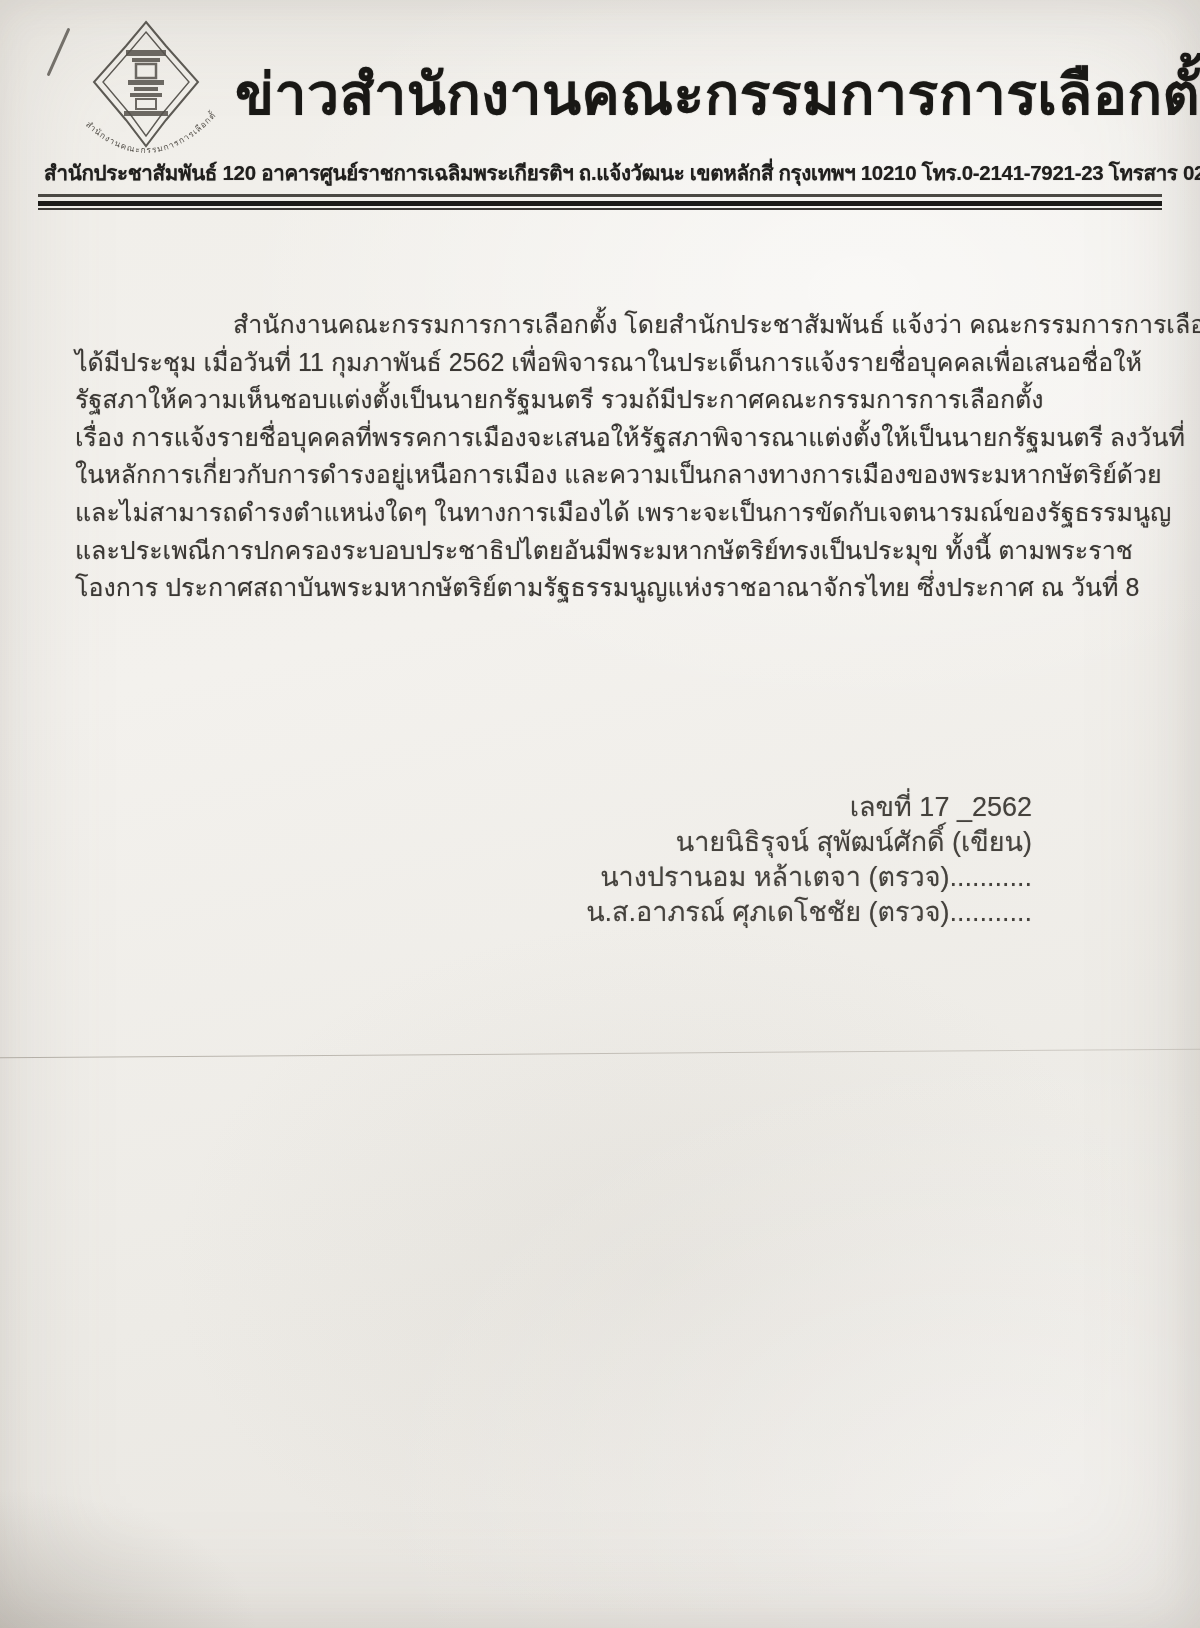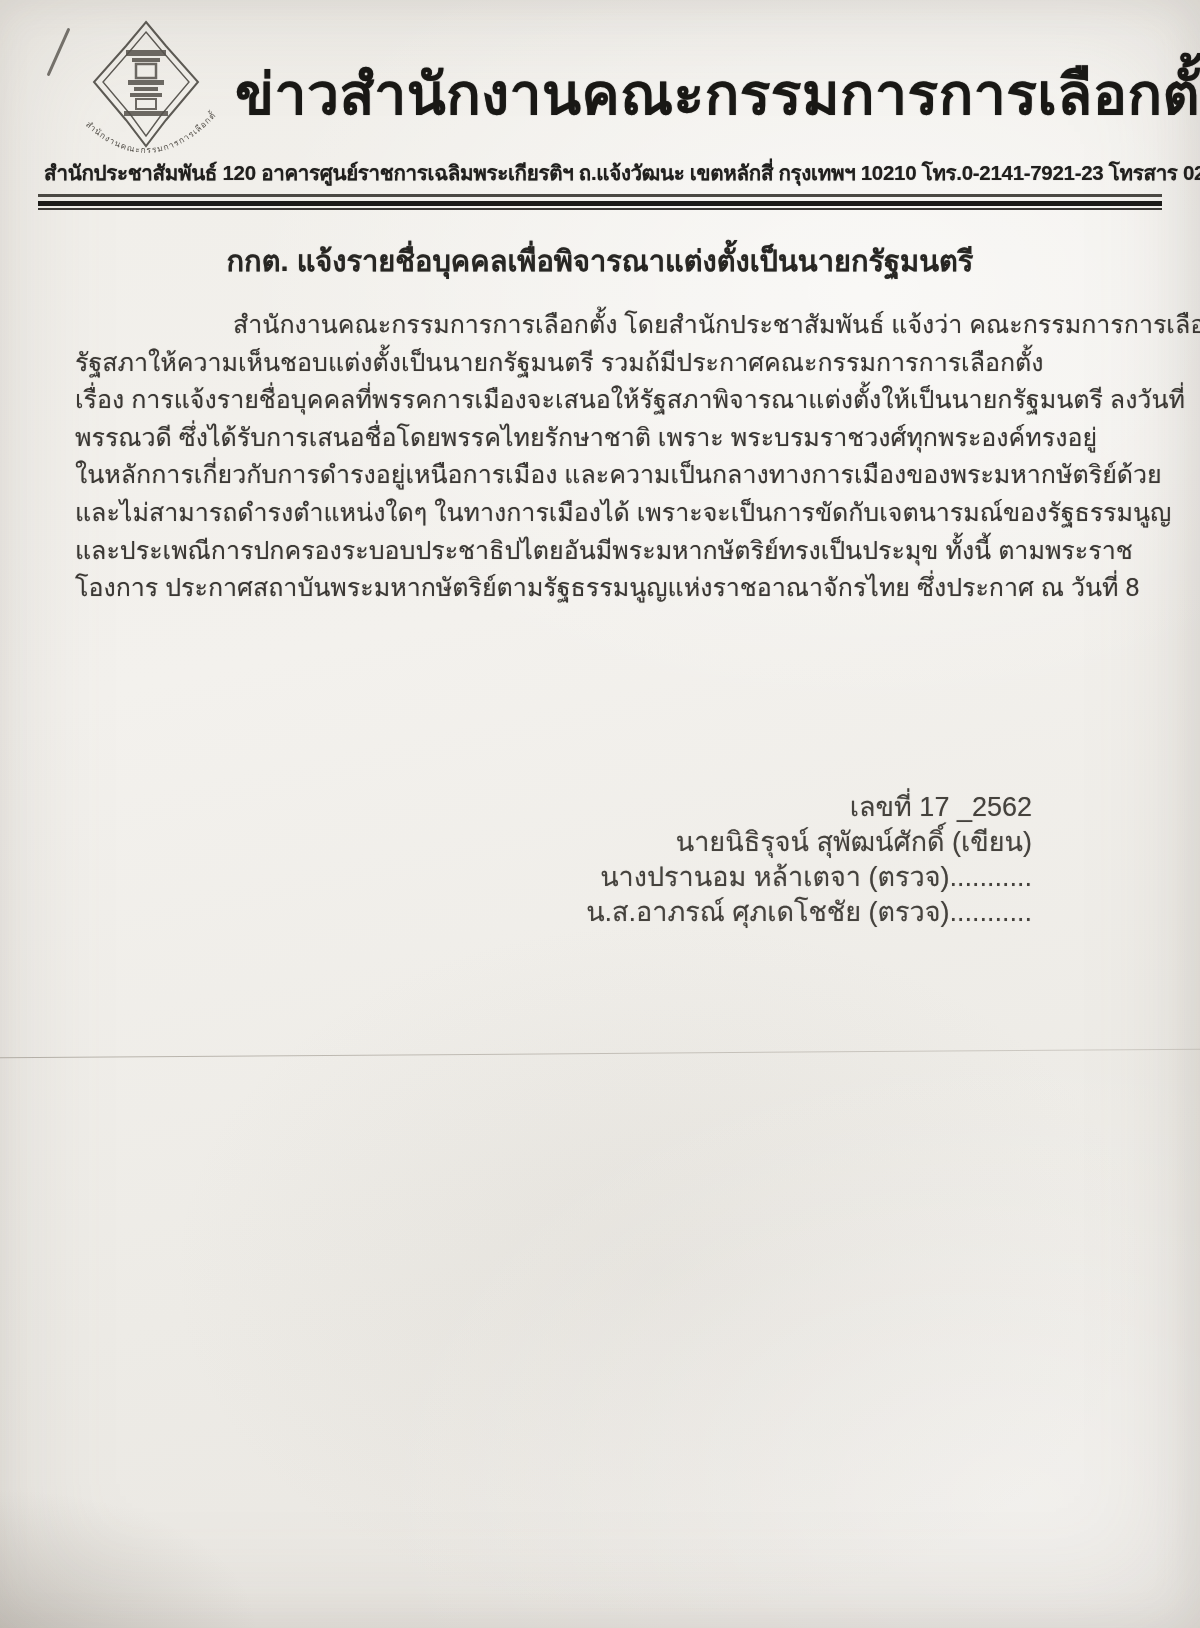--- a/index.html
+++ b/index.html
@@ -109,27 +109,26 @@
   <div class="org-title">ข่าวสำนักงานคณะกรรมการการเลือกตั้ง</div>
 
   <div class="address-line">สำนักประชาสัมพันธ์  120 อาคารศูนย์ราชการเฉลิมพระเกียรติฯ ถ.แจ้งวัฒนะ เขตหลักสี่ กรุงเทพฯ 10210 โทร.0-2141-7921-23 โทรสาร 02-143-8504</div>
 
   <div class="rules">
     <div class="r1"></div>
     <div class="r2"></div>
     <div class="r3"></div>
   </div>
 
-  <div class="headline">กกต. แจ้งรายชื่อบุคคลเพื่อพิจารณาแต่งตั้งเป็นนายกรัฐมนตรี</div>
 
   <div class="body-text">
     <div class="bline indent">สำนักงานคณะกรรมการการเลือกตั้ง โดยสำนักประชาสัมพันธ์ แจ้งว่า คณะกรรมการการเลือกตั้ง</div>
+    <div class="bline">ได้มีประชุม   เมื่อวันที่ 11 กุมภาพันธ์ 2562 เพื่อพิจารณาในประเด็นการแจ้งรายชื่อบุคคลเพื่อเสนอชื่อให้</div>
     <div class="bline">รัฐสภาให้ความเห็นชอบแต่งตั้งเป็นนายกรัฐมนตรี รวมถ้มีประกาศคณะกรรมการการเลือกตั้ง</div>
     <div class="bline">เรื่อง การแจ้งรายชื่อบุคคลที่พรรคการเมืองจะเสนอให้รัฐสภาพิจารณาแต่งตั้งให้เป็นนายกรัฐมนตรี ลงวันที่</div>
-    <div class="bline">พรรณวดี ซึ่งได้รับการเสนอชื่อโดยพรรคไทยรักษาชาติ เพราะ พระบรมราชวงศ์ทุกพระองค์ทรงอยู่</div>
     <div class="bline">ในหลักการเกี่ยวกับการดำรงอยู่เหนือการเมือง และความเป็นกลางทางการเมืองของพระมหากษัตริย์ด้วย</div>
     <div class="bline">และไม่สามารถดำรงตำแหน่งใดๆ ในทางการเมืองได้ เพราะจะเป็นการขัดกับเจตนารมณ์ของรัฐธรรมนูญ</div>
     <div class="bline">และประเพณีการปกครองระบอบประชาธิปไตยอันมีพระมหากษัตริย์ทรงเป็นประมุข ทั้งนี้ ตามพระราช</div>
     <div class="bline">โองการ ประกาศสถาบันพระมหากษัตริย์ตามรัฐธรรมนูญแห่งราชอาณาจักรไทย ซึ่งประกาศ ณ วันที่ 8</div>
   </div>
 
   <div class="signature">
     <div>เลขที่ 17 _2562</div>
     <div>นายนิธิรุจน์ สุพัฒน์ศักดิ์ (เขียน)</div>
     <div>นางปรานอม หล้าเตจา (ตรวจ)...........</div>

